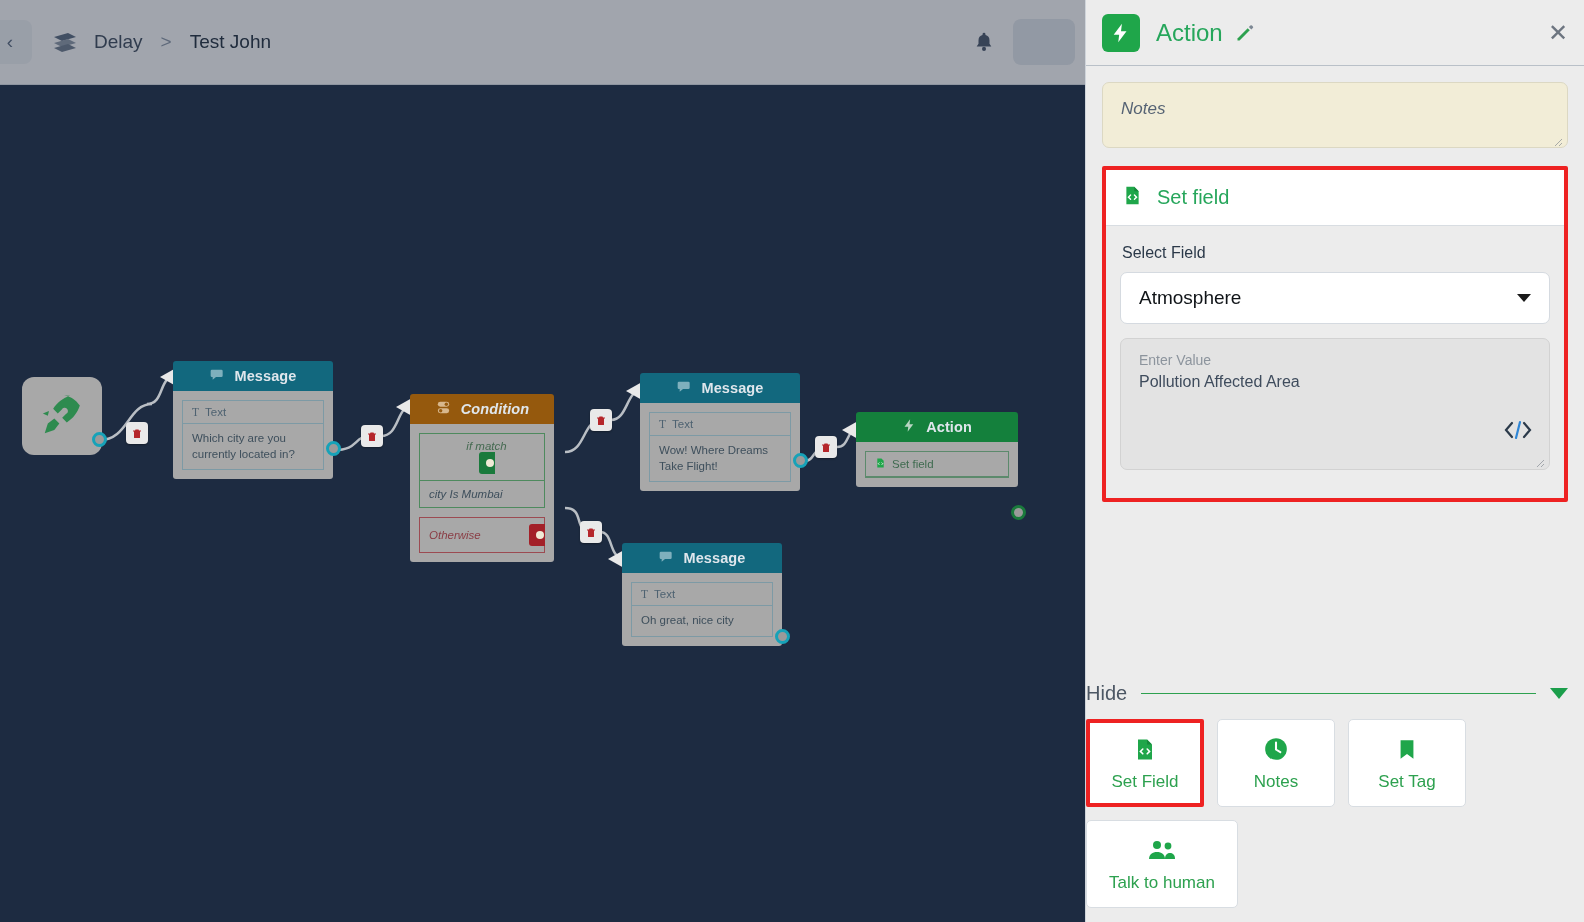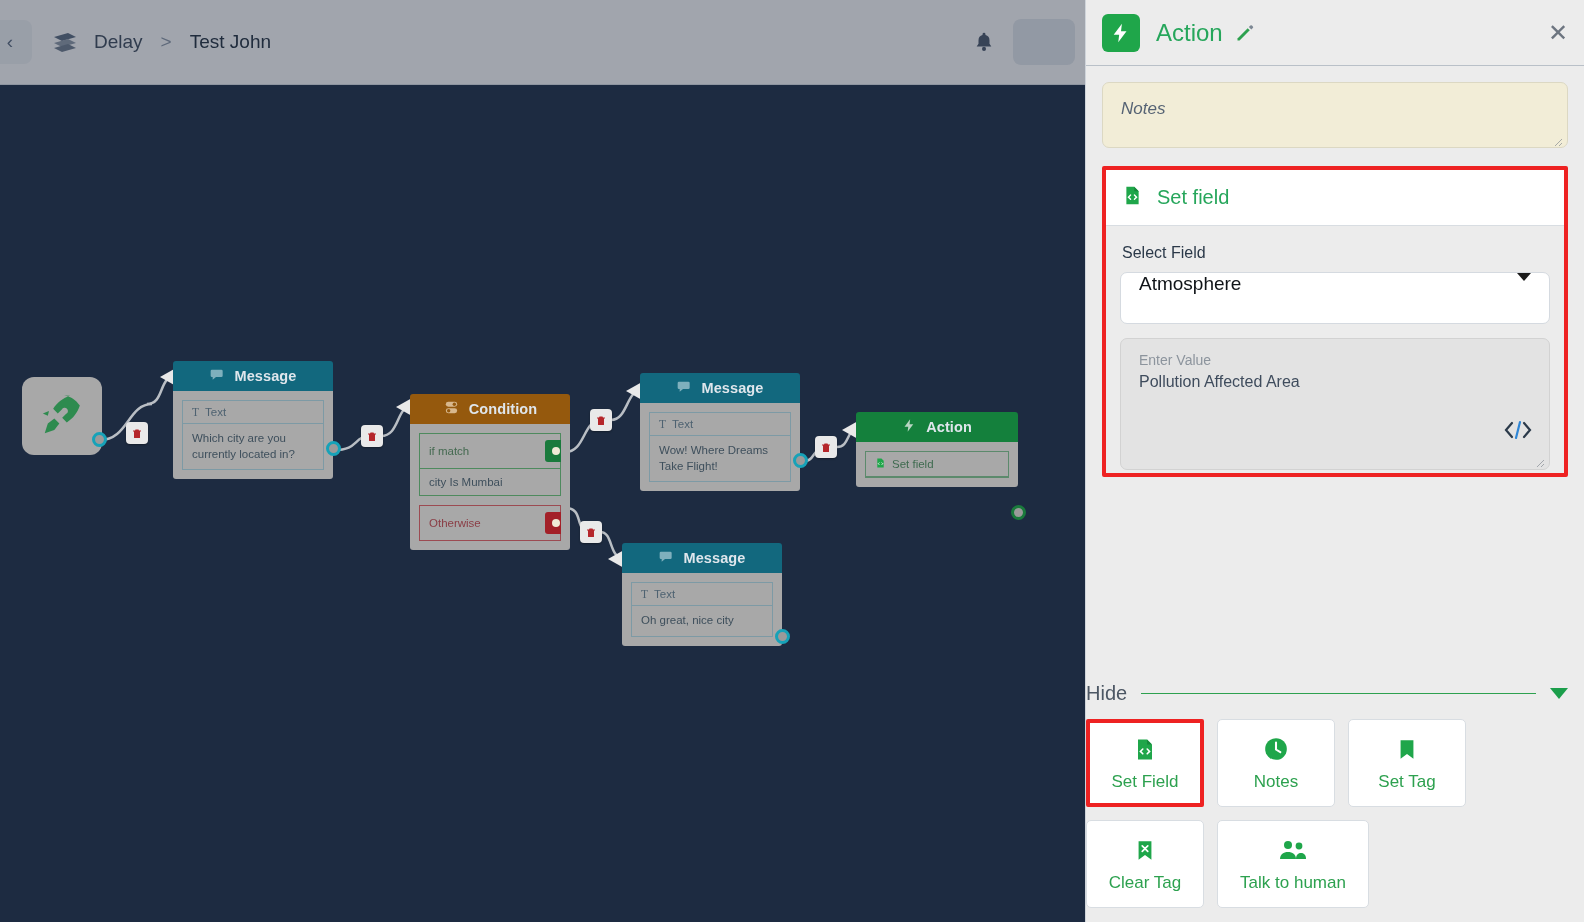--- a/index.html
+++ b/index.html
@@ -68,21 +68,21 @@
 
   .head-message { background: #12687e; }
   .head-condition { background: #95590d; }
   .head-action { background: #14803c; }
 
   .cond-row {
     display: flex; align-items: center; justify-content: space-between;
     font-size: 11.5px; padding: 6px 0 6px 9px; background: transparent;
     position: relative;
   }
-  .cond-if { border: 1px solid #4e8a5e; color: #456a51; }
+  .cond-if { border: 1px solid #4e8a5e; color: #456a51; flex-direction: column; }
   .cond-val { border: 1px solid #4e8a5e; border-top: none; color: #3e4f5c; padding: 7px 9px; font-size: 11.5px; }
   .cond-other { border: 1px solid #9c4b52; color: #8a3d45; margin-top: 9px; }
   .port-green {
     width: 16px; height: 22px; background: #1a7a3c; border-radius: 3px 0 0 3px;
     display: flex; align-items: center; justify-content: center; margin-right: -1px;
   }
   .port-red {
     width: 16px; height: 22px; background: #a32028; border-radius: 3px 0 0 3px;
     display: flex; align-items: center; justify-content: center; margin-right: -1px;
   }
@@ -136,25 +136,25 @@
   }
 
   #setfield-card {
     margin-top: 18px; border: 4px solid #ee2222; background: #ffffff; border-radius: 2px;
   }
   #sf-head {
     display: flex; align-items: center; gap: 14px; padding: 14px 16px;
     border-bottom: 1px solid #d8dde2;
   }
   #sf-head-label { font-size: 20px; color: #26a65b; }
-  #sf-body { padding: 10px 14px 3px 14px; background: #ececec; }
+  #sf-body { padding: 10px 14px 28px 14px; background: #ececec; }
   .sf-label { font-size: 16px; color: #2b3949; margin: 8px 2px 10px 2px; }
   #sf-select {
     height: 52px; border: 1px solid #d5dae0; border-radius: 7px; background: #ffffff;
-    display: flex; align-items: flex-start; padding: 0 18px;
+    display: flex; align-items: center; padding: 0 18px;
   }
   #sf-select-value { font-size: 19px; color: #101418; }
   .caret-down {
     margin-left: auto;
     width: 0; height: 0; border-left: 7px solid transparent; border-right: 7px solid transparent;
     border-top: 8px solid #1a1a1a;
   }
   #sf-value-box {
     margin-top: 14px; height: 132px; border-radius: 7px; background: #e3e3e3;
     border: 1px solid #d2d2d2; padding: 13px 18px; position: relative;
@@ -243,21 +243,21 @@
         </div>
       </div>
     </div>
     <div class="out-dot" style="left:326px; top:441px;"></div>
     <div class="del-btn" style="left:361px; top:425px;">
       <svg width="12" height="13" viewBox="0 0 24 24" fill="#b5262b">
           <path d="M6 7h12v13a1 1 0 0 1-1 1H7a1 1 0 0 1-1-1zM9 4h6l1 2h4v2H4V6h4z"></path>
         </svg>
     </div>
 
-    <div class="node" style="left:410px; top:394px; width:160px;">
+    <div class="node" style="left:410px; top:394px; width:144px;font-style:italic;">
       <div class="node-head head-condition">
         <span>
           <svg width="17" height="17" viewBox="0 0 24 24" fill="#d8b88d">
               <rect x="4" y="4" width="16" height="7" rx="3.5"></rect>
               <circle cx="16" cy="7.5" r="2.4" fill="#95590d"></circle>
               <rect x="4" y="13" width="16" height="7" rx="3.5"></rect>
               <circle cx="8" cy="16.5" r="2.4" fill="#95590d"></circle>
             </svg>
         </span>
         <span>Condition</span>
@@ -487,29 +487,20 @@
 
         <div class="action-card">
           <span class="action-ico">
             <svg width="22" height="27" viewBox="0 0 24 24">
                 <path d="M5 2h14v20l-7-5-7 5z" fill="#1fa64a"></path>
               </svg>
           </span>
           <span class="action-label">Set Tag</span>
         </div>
 
-        <div class="action-card">
-          <span class="action-ico">
-            <svg width="22" height="27" viewBox="0 0 24 24">
-                <path d="M5 2h14v20l-7-5-7 5z" fill="#1fa64a"></path>
-                <path d="M9 7l6 6M15 7l-6 6" stroke="#fff" stroke-width="1.9" stroke-linecap="round"></path>
-              </svg>
-          </span>
-          <span class="action-label">Clear Tag</span>
-        </div>
 
         <div class="action-card" style="width:152px;">
           <span class="action-ico">
             <svg width="30" height="24" viewBox="0 0 30 24" fill="#1fa64a">
                 <circle cx="10" cy="7" r="4"></circle>
                 <circle cx="21" cy="8" r="3.4"></circle>
                 <path d="M2 21c0-4.4 3.6-7 8-7s8 2.6 8 7z"></path>
                 <path d="M18 21c0-3.6 1.6-6 5-6s5 2.4 5 6z"></path>
               </svg>
           </span>

